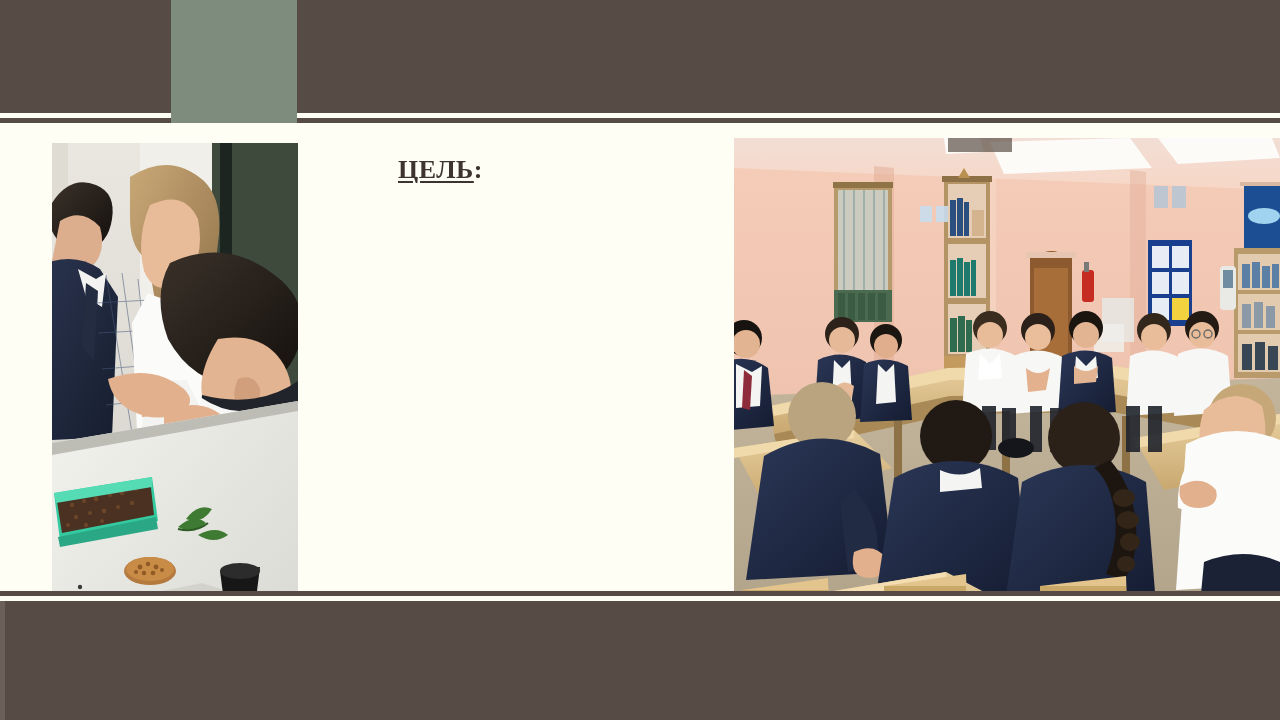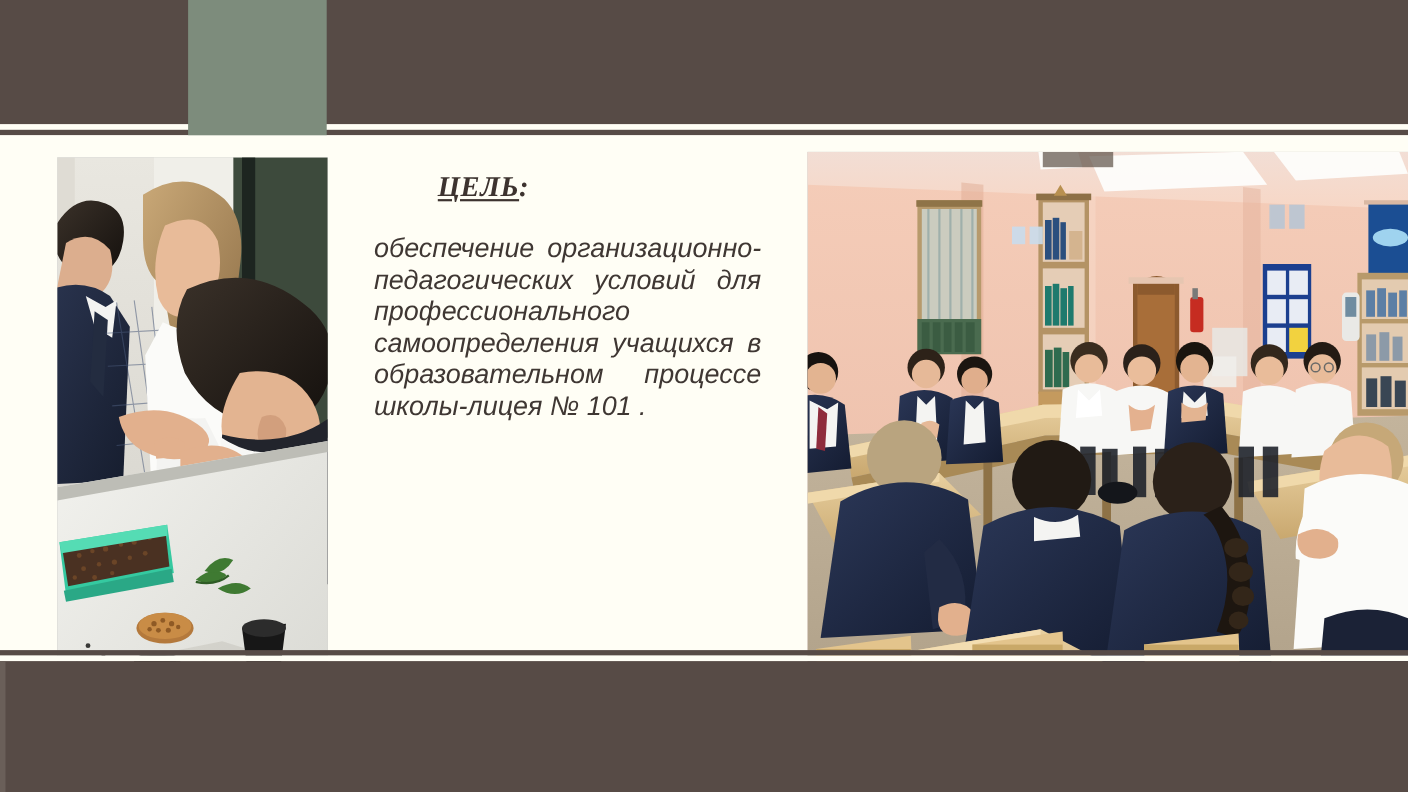--- a/index.html
+++ b/index.html
@@ -89,21 +89,20 @@
   }
 
   
   .content {
     position: absolute;
     left: 0;
     top: 123px;
     width: 1280px;
     height: 400px;
     background: #fffef5;
-    font-style: italic;
   }
 
   
   .text-block {
     position: absolute;
     left: 340px;
     top: 32px;
     width: 352px;
   }
   .goal-heading {
@@ -295,21 +294,20 @@
         </g>
 
         <path d="M0 492 L46 484 L48 560 L0 560 Z" fill="#1d1c1a"></path>
         <path d="M20 508 L42 504 L40 560 L22 560 Z" fill="#2f5f9c"></path>
         <path d="M0 498 L48 488 L50 500 L0 512 Z" fill="#cdbd96"></path>
       </svg>
     </div>
 
     <div class="text-block">
       <div class="goal-heading"><span class="u">ЦЕЛЬ</span><span>:</span></div>
-      <div class="goal-body">обеспечение организационно-педагогических условий для профессионального самоопределения учащихся в образовательном процессе школы-лицея № 101 .</div>
     </div>
 
     <div class="photo photo-right">
       <svg viewBox="0 0 546 565" preserveAspectRatio="none">
         <defs>
           <linearGradient id="wallR" x1="0" y1="0" x2="0" y2="1">
             <stop offset="0" stop-color="#f5cdb9"></stop>
             <stop offset="1" stop-color="#e8b8a3"></stop>
           </linearGradient>
           <linearGradient id="ceilR" x1="0" y1="0" x2="0" y2="1">

